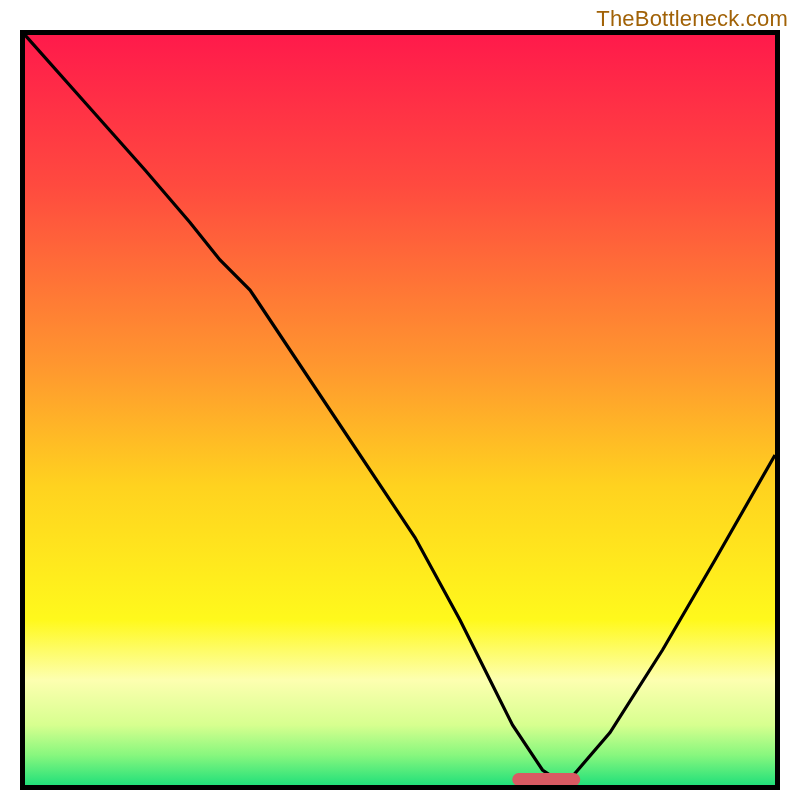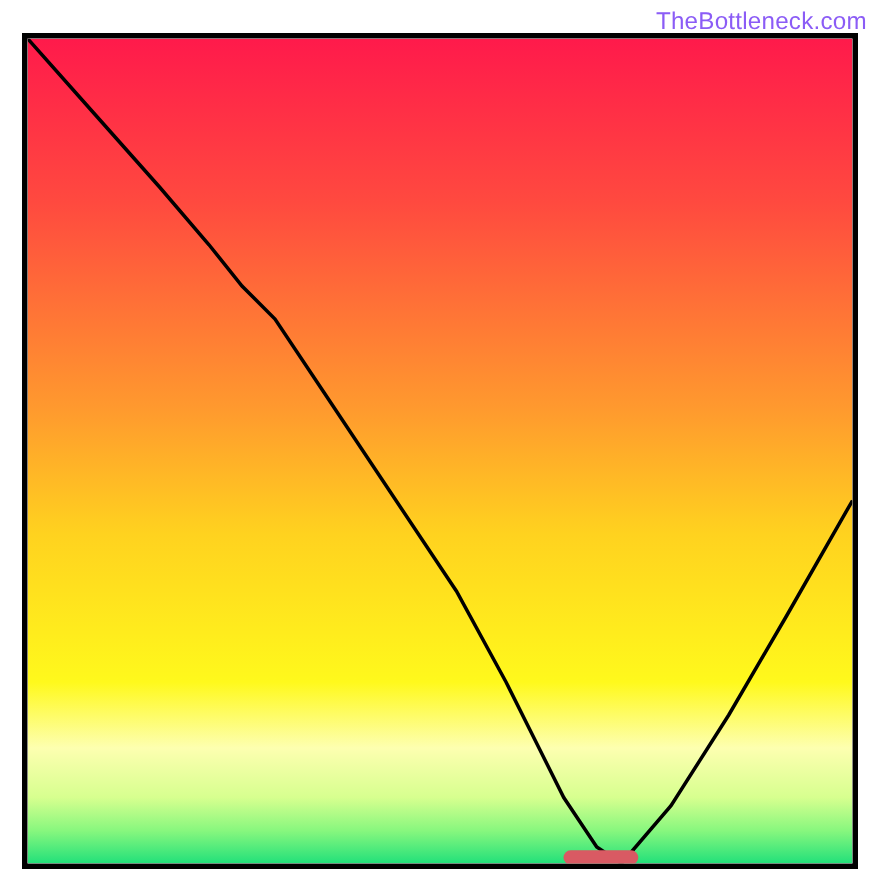--- a/index.html
+++ b/index.html
@@ -10,21 +10,21 @@
   }
   .stage {
     position: relative;
     width: 800px;
     height: 800px;
   }
   .watermark {
     position: absolute;
     top: 6px;
     right: 12px;
-    color: #8b5cf6;
+    color: #a16207;
     font-size: 22px;
     font-weight: 500;
     letter-spacing: 0.2px;
     z-index: 5;
   }
   .frame {
     position: absolute;
     left: 20px;
     top: 30px;
     width: 760px;

